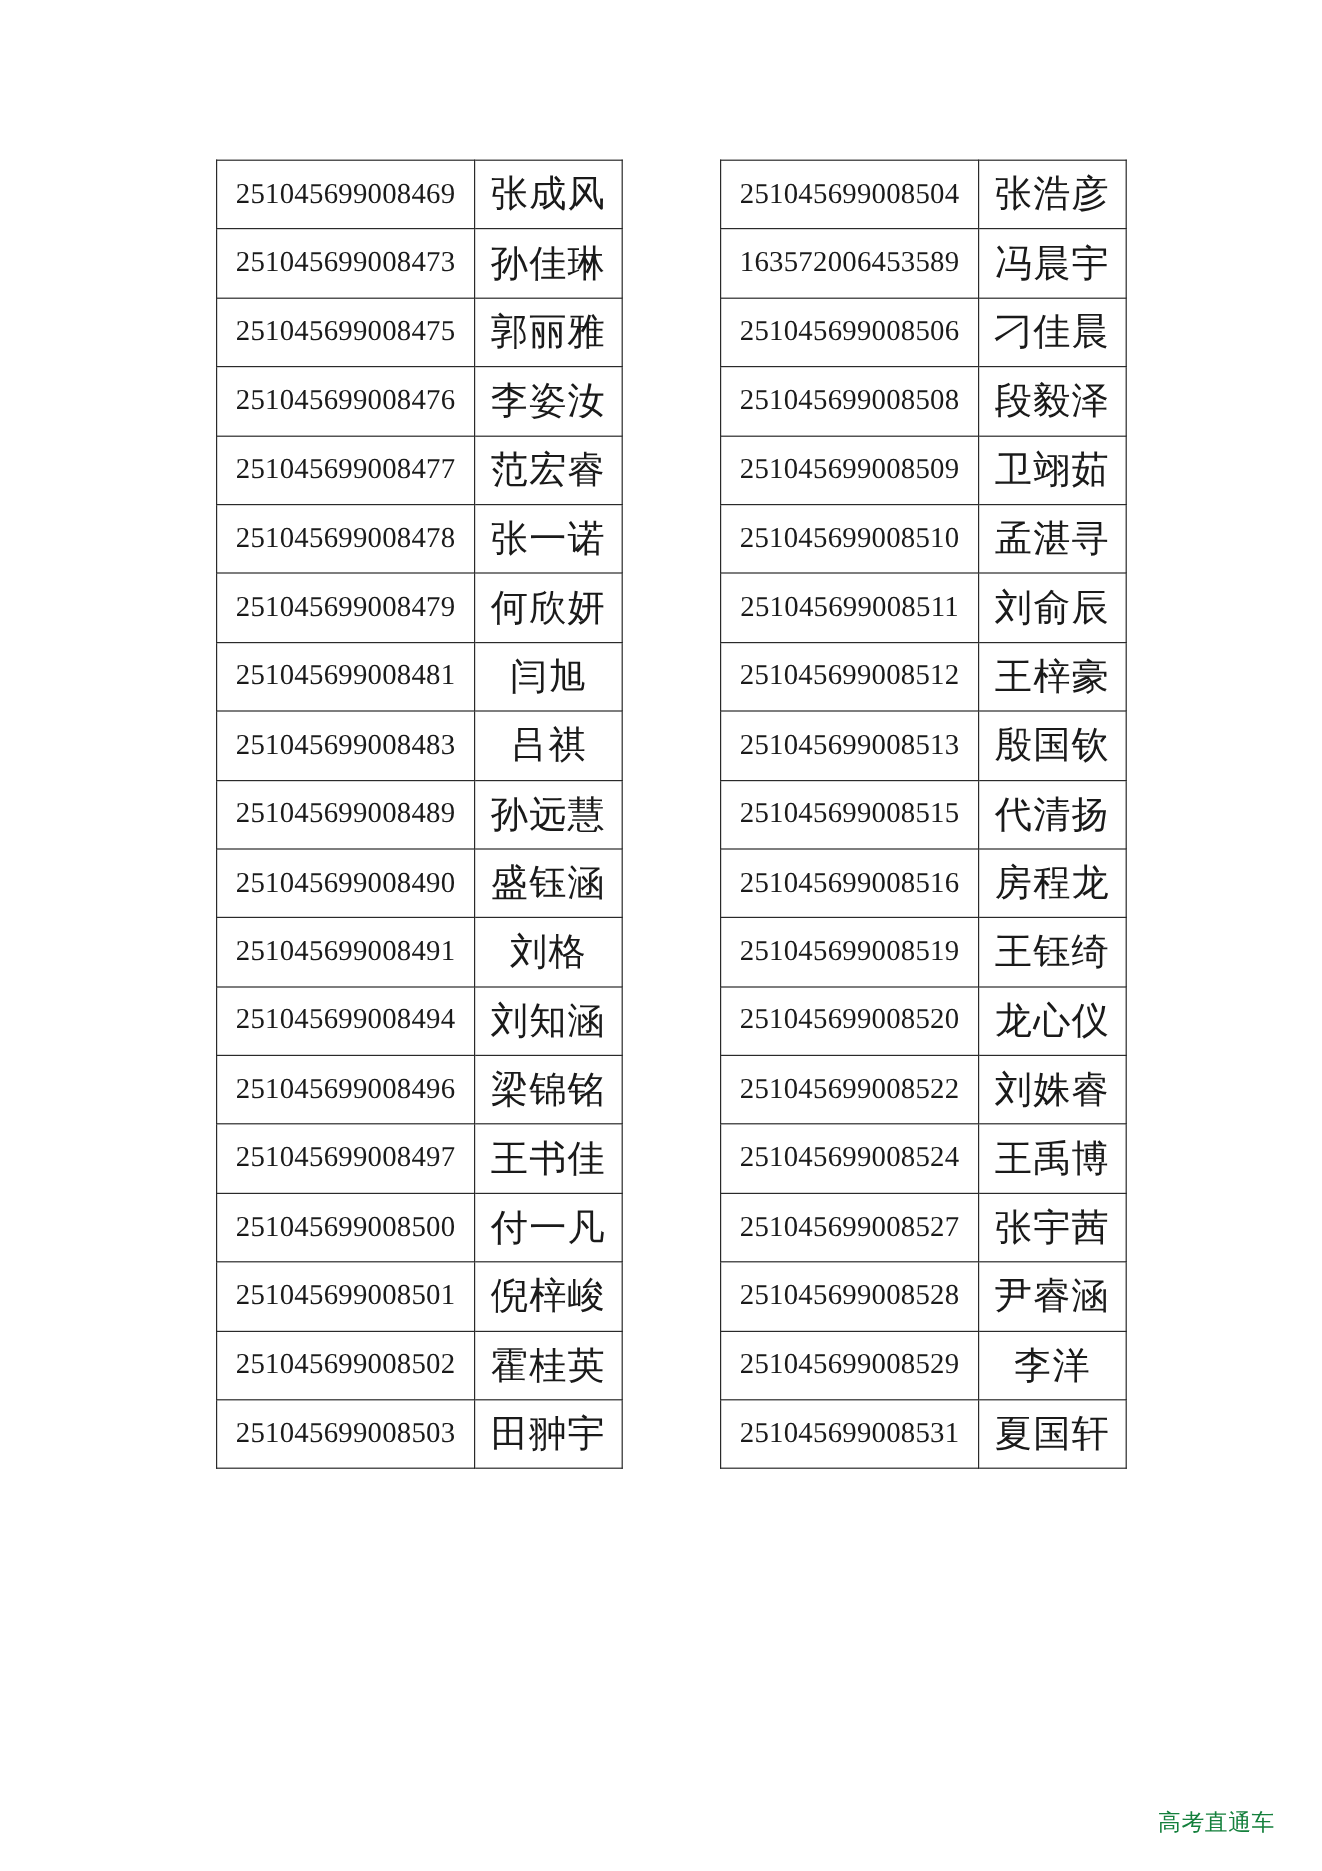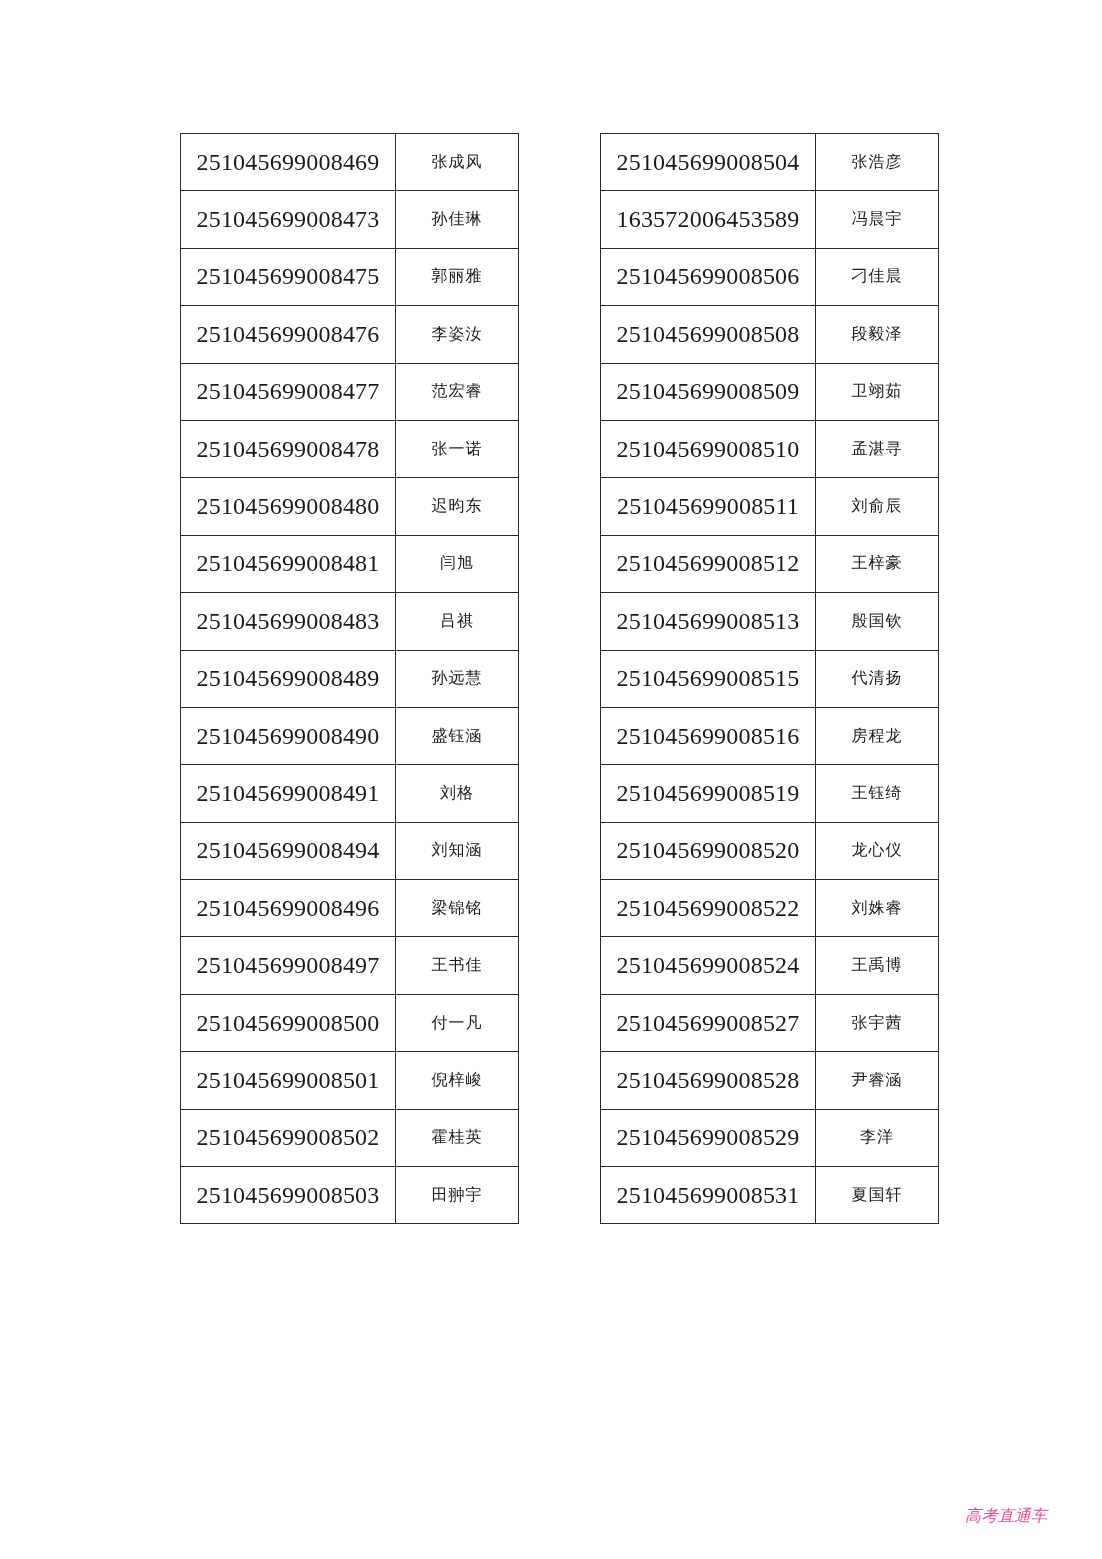--- a/index.html
+++ b/index.html
@@ -24,32 +24,31 @@
     }
     table.list td.id {
       width: 215px;
       font-family: "Liberation Serif", "DejaVu Serif", serif;
       font-size: 24px;
       letter-spacing: 0.2px;
     }
     table.list td.name {
       width: 123px;
       font-family: "DejaVu Sans", "Liberation Sans", sans-serif;
-      font-size: 16px;
+      font-size: 31px;
       letter-spacing: 1px;
     }
     .watermark {
       position: absolute;
       left: 965px;
       top: 1506px;
       font-family: "DejaVu Sans", "Liberation Sans", sans-serif;
-      font-size: 16px;
-      color: #ec4899;
+      font-size: 19px;
+      color: #15803d;
       letter-spacing: 0.5px;
-      font-style: italic;
     }
   </style>
 </head>
 <body>
 
 <div class="page">
   <table class="list left">
     <tbody id="left-body">
         <tr>
           <td class="id">251045699008469</td>
@@ -69,22 +68,22 @@
         </tr>
         <tr>
           <td class="id">251045699008477</td>
           <td class="name">范宏睿</td>
         </tr>
         <tr>
           <td class="id">251045699008478</td>
           <td class="name">张一诺</td>
         </tr>
         <tr>
-          <td class="id">251045699008480</td>
-          <td class="name">迟昀东</td>
+          <td class="id">251045699008479</td>
+          <td class="name">何欣妍</td>
         </tr>
         <tr>
           <td class="id">251045699008481</td>
           <td class="name">闫旭</td>
         </tr>
         <tr>
           <td class="id">251045699008483</td>
           <td class="name">吕祺</td>
         </tr>
         <tr>

